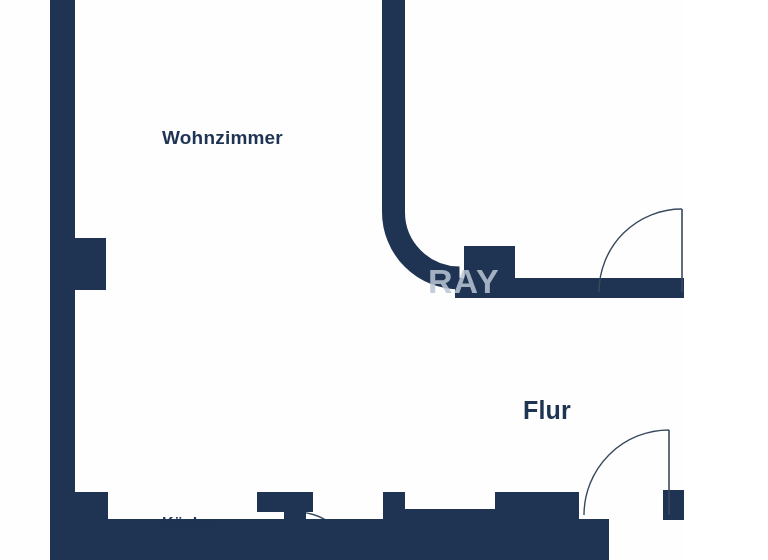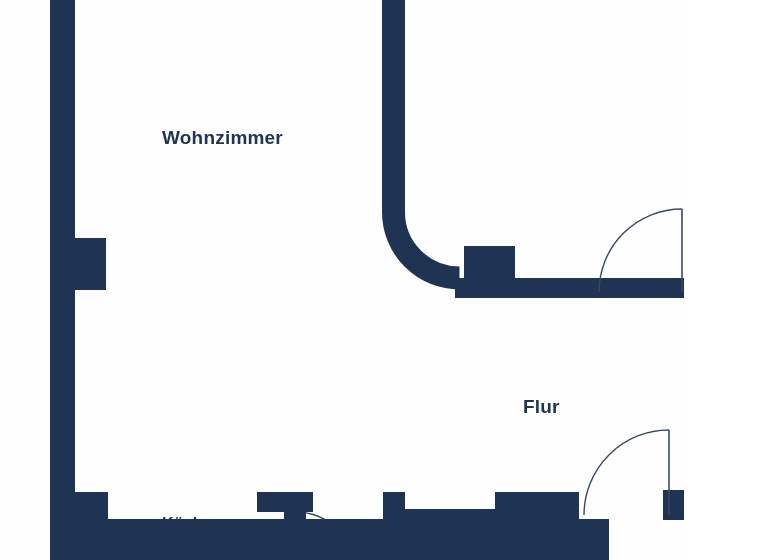--- a/index.html
+++ b/index.html
@@ -42,21 +42,21 @@
     font-size: 19px;
   }
   #label-kueche {
     left: 162px;
     top: 515px;
     font-size: 16px;
   }
   #label-flur {
     left: 523px;
     top: 396px;
-    font-size: 19px;
+    font-size: 25px;
   }
   #watermark {
     position: absolute;
     left: 428px;
     top: 262px;
     font-size: 34px;
     font-weight: bold;
     font-family: "Liberation Sans", sans-serif;
     color: #b9c6d6;
     opacity: 0.85;
@@ -132,14 +132,15 @@
     </g>
 
   </svg>
 
   <div class="room-label" id="label-wohnzimmer">Wohnzimmer</div>
 
   <div class="room-label" id="label-kueche">Küche</div>
 
   <div class="room-label" id="label-flur">Flur</div>
 
+  <div id="watermark">RAY</div>
 
 </div>
 
 </body></html>

